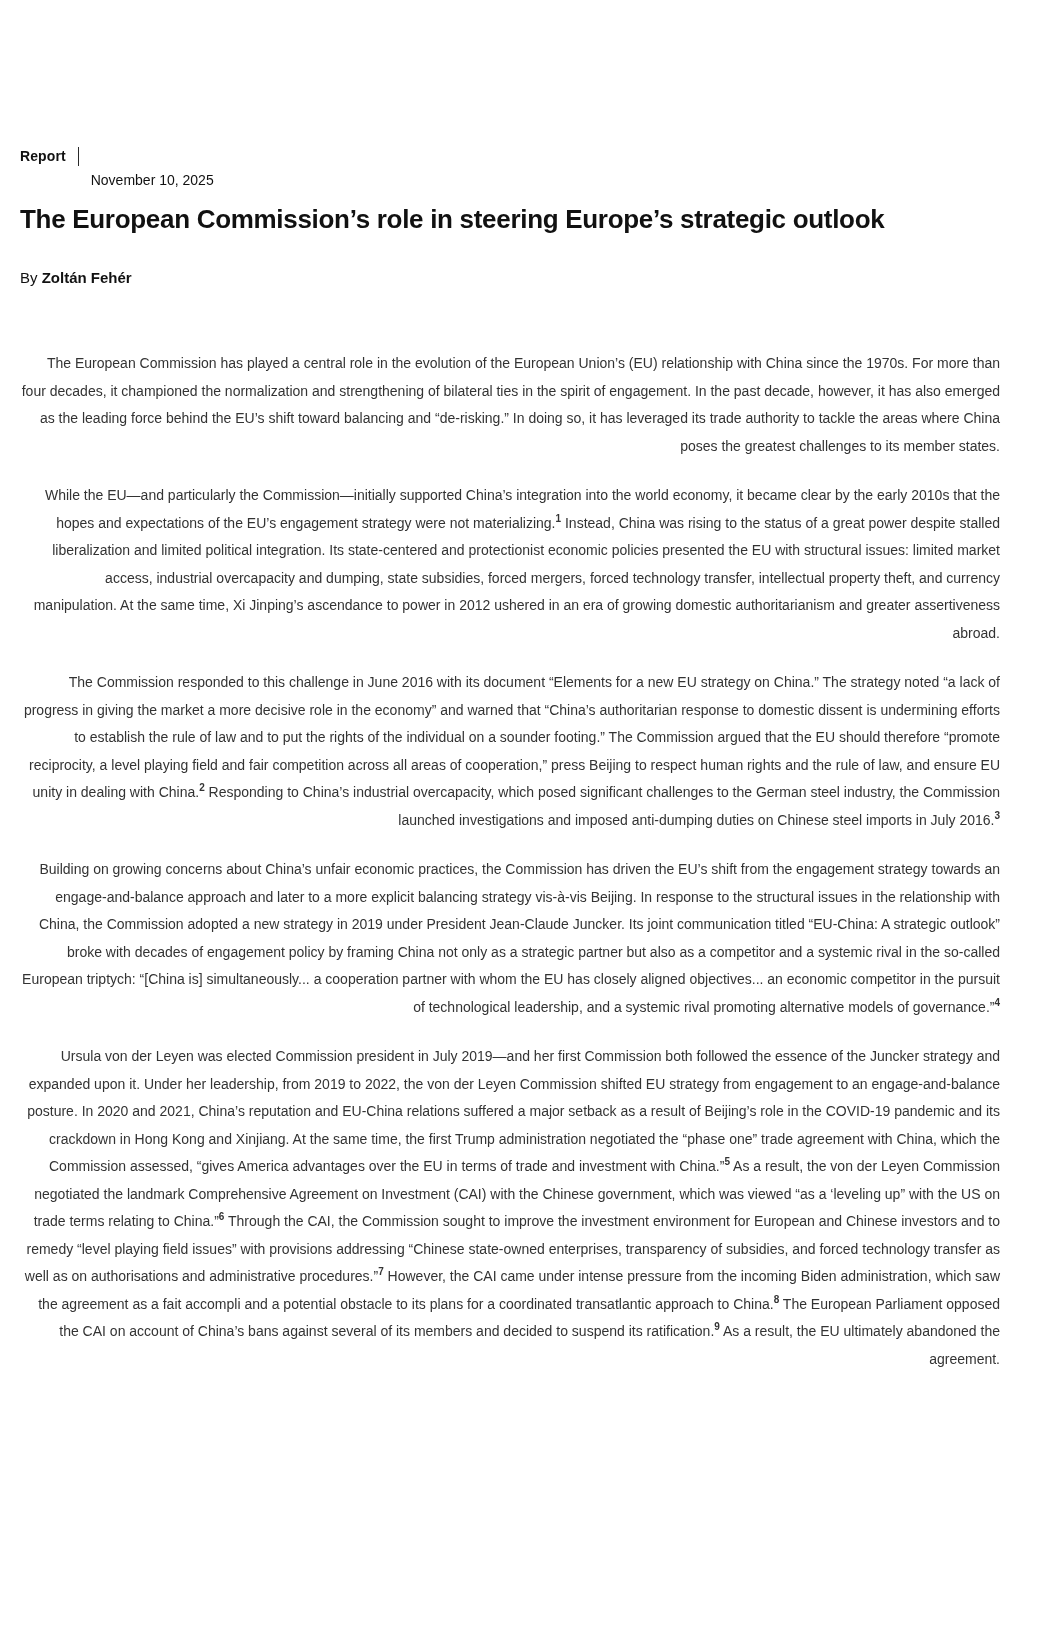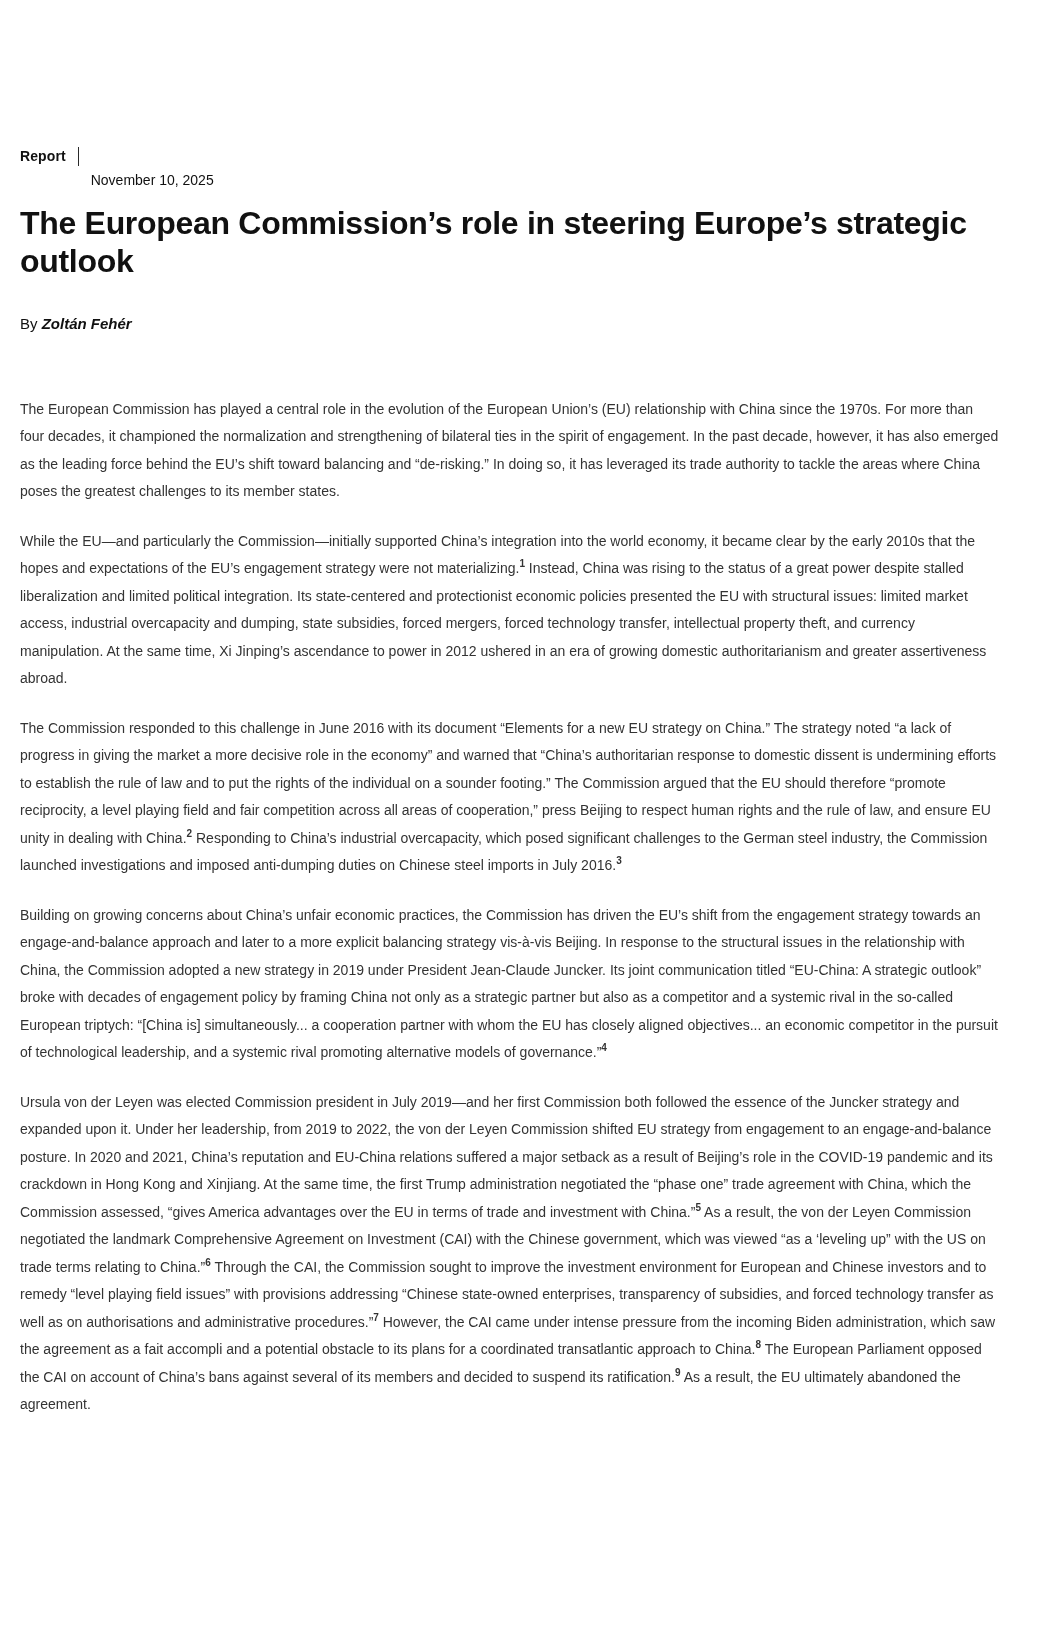--- a/index.html
+++ b/index.html
@@ -34,52 +34,52 @@
     height: 19px;
     background: #2a2a2a;
     margin: 0 12px;
   }
   .kicker-date {
     font-weight: 400;
     margin-top: 48px;
   }
   .page-title {
     margin: 16px 0 0 0;
-    font-size: 32px;
+    font-size: 26px;
     line-height: 1.2;
     font-weight: 700;
     letter-spacing: -0.3px;
     color: #111111;
   }
   .byline {
     margin-top: 34px;
     font-size: 15px;
     color: #111111;
   }
   .byline-author {
     font-weight: 700;
-    font-style: italic;
   }
   .intro {
     margin: 52px 0 0 37px;
     max-width: 880px;
     font-size: 14px;
     font-style: italic;
     font-weight: 700;
     line-height: 32px;
     color: #111111;
   }
   .intro-link {
     color: #111111;
     text-decoration: underline;
     cursor: pointer;
   }
   .article {
     margin-top: 64px;
     max-width: 980px;
+    text-align: right;
   }
   .body-para {
     margin: 0 0 22px 0;
     font-size: 14px;
     line-height: 27.5px;
     color: #333333;
   }
   .body-para sup {
     font-weight: 700;
     font-size: 10px;

